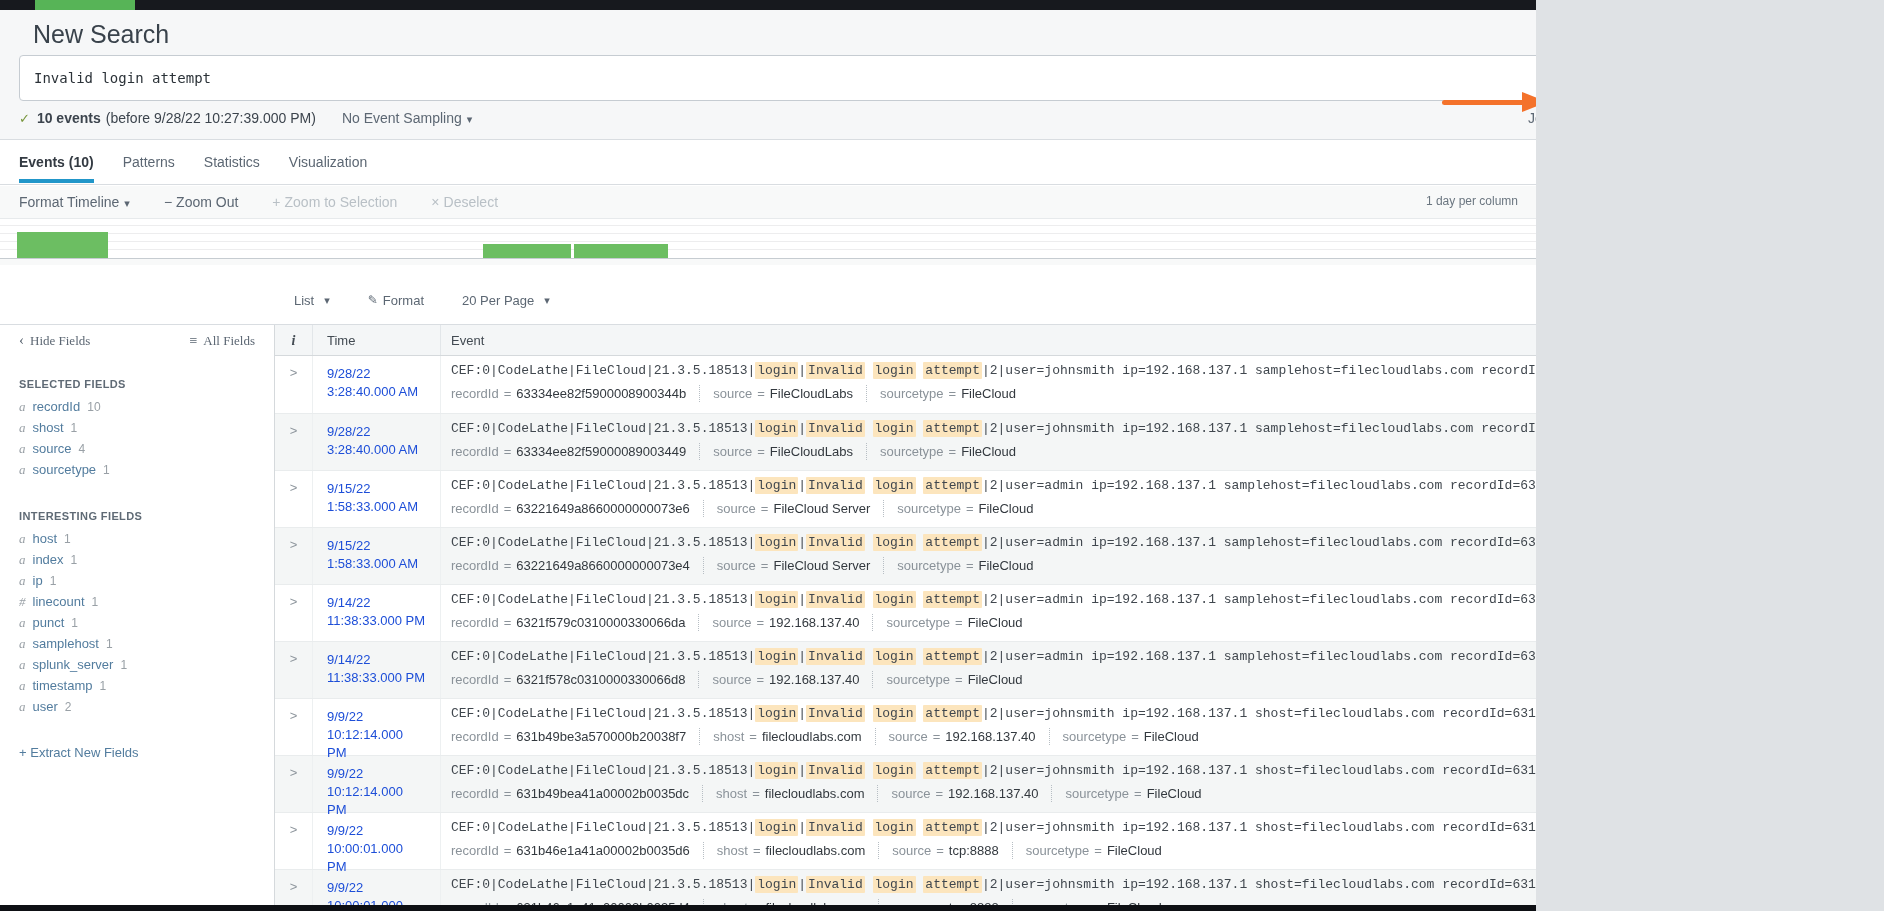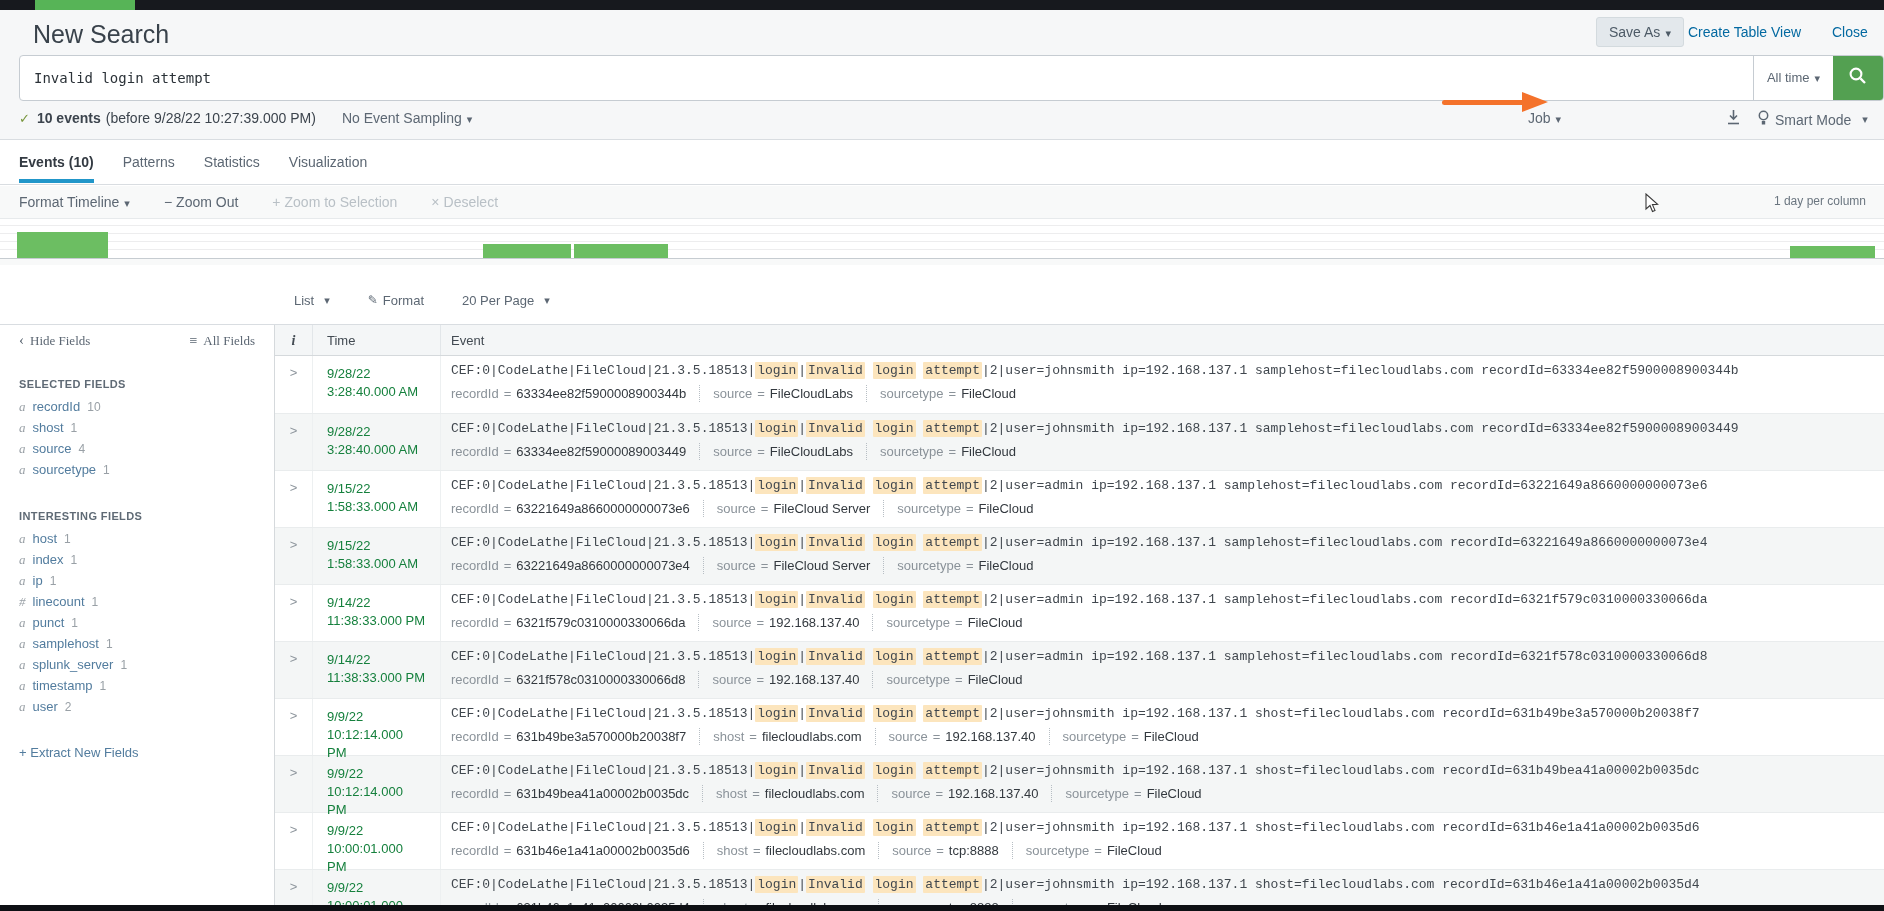--- a/index.html
+++ b/index.html
@@ -1,17 +1,17 @@
 <!DOCTYPE html>
 <html><head>
 <meta charset="utf-8">
 <style>
   * { margin:0; padding:0; box-sizing:border-box; }
   html,body { background:#dfe2e5; }
-  .screen { position:relative; width:1884px; height:911px; background:#fff; overflow:hidden;
+  .screen { position:relative; width:1536px; height:911px; background:#fff; overflow:hidden;
             font-family:"Liberation Sans", sans-serif; color:#3c444d; }
 
   
   .topbar { position:absolute; left:0; top:0; width:100%; height:10px; background:#17191e; }
   .topbar-accent { position:absolute; left:35px; top:0; width:100px; height:10px; }
 
   
   .head { position:absolute; left:0; top:10px; width:100%; height:130px; background:#f6f7f8;
           border-bottom:1px solid #d9dde1; }
   .page-title { position:absolute; left:33px; top:10px; font-size:25px; font-weight:500; color:#39424b; }
@@ -89,21 +89,21 @@
   .et-head { height:31px; background:#f4f6f7; border-bottom:1px solid #d5d9dc; display:flex; font-size:13px; color:#424a52; }
   .eh-i { width:38px; text-align:center; line-height:31px; border-right:1px solid #e2e6e9;
           font-family:"Liberation Serif", serif; font-style:italic; font-weight:bold; font-size:14px; }
   .eh-time { width:128px; padding-left:14px; line-height:31px; border-right:1px solid #e2e6e9; font-weight:500; }
   .eh-event { flex:1; padding-left:10px; line-height:31px; font-weight:500; }
   .et-row { height:57px; display:flex; border-top:1px solid #e9eced; }
   .et-row:first-of-type { border-top:none; }
   .et-row.alt { background:#f4f6f6; }
   .cell-i { width:38px; text-align:center; padding-top:9px; color:#8d959c; font-size:13px;
             border-right:1px solid #edf0f1; cursor:pointer; }
-  .cell-time { width:128px; padding:9px 14px 0 14px; font-size:13px; color:#15803d; line-height:18px;
+  .cell-time { width:128px; padding:9px 14px 0 14px; font-size:13px; color:#1d4ed8; line-height:18px;
                border-right:1px solid #edf0f1; }
   .cell-event { flex:1; padding:5px 0 0 10px; overflow:hidden; }
   .ev-raw { font-family:Liberation Mono, monospace; font-size:13px; color:#40474e;
             white-space:nowrap; overflow:hidden; line-height:20px; }
   .hl { padding:1px 2px; border-radius:1px; }
   .ev-fields { margin-top:4px; display:flex; align-items:center; font-size:13px; white-space:nowrap; }
   .evf-key { color:#8a9299; }
   .evf-eq { color:#8a9299; margin:0 5px; }
   .evf-val { color:#33393f; cursor:pointer; }
   .evf-div { border-left:1px dotted #b7bec4; height:17px; margin:0 13px; }

